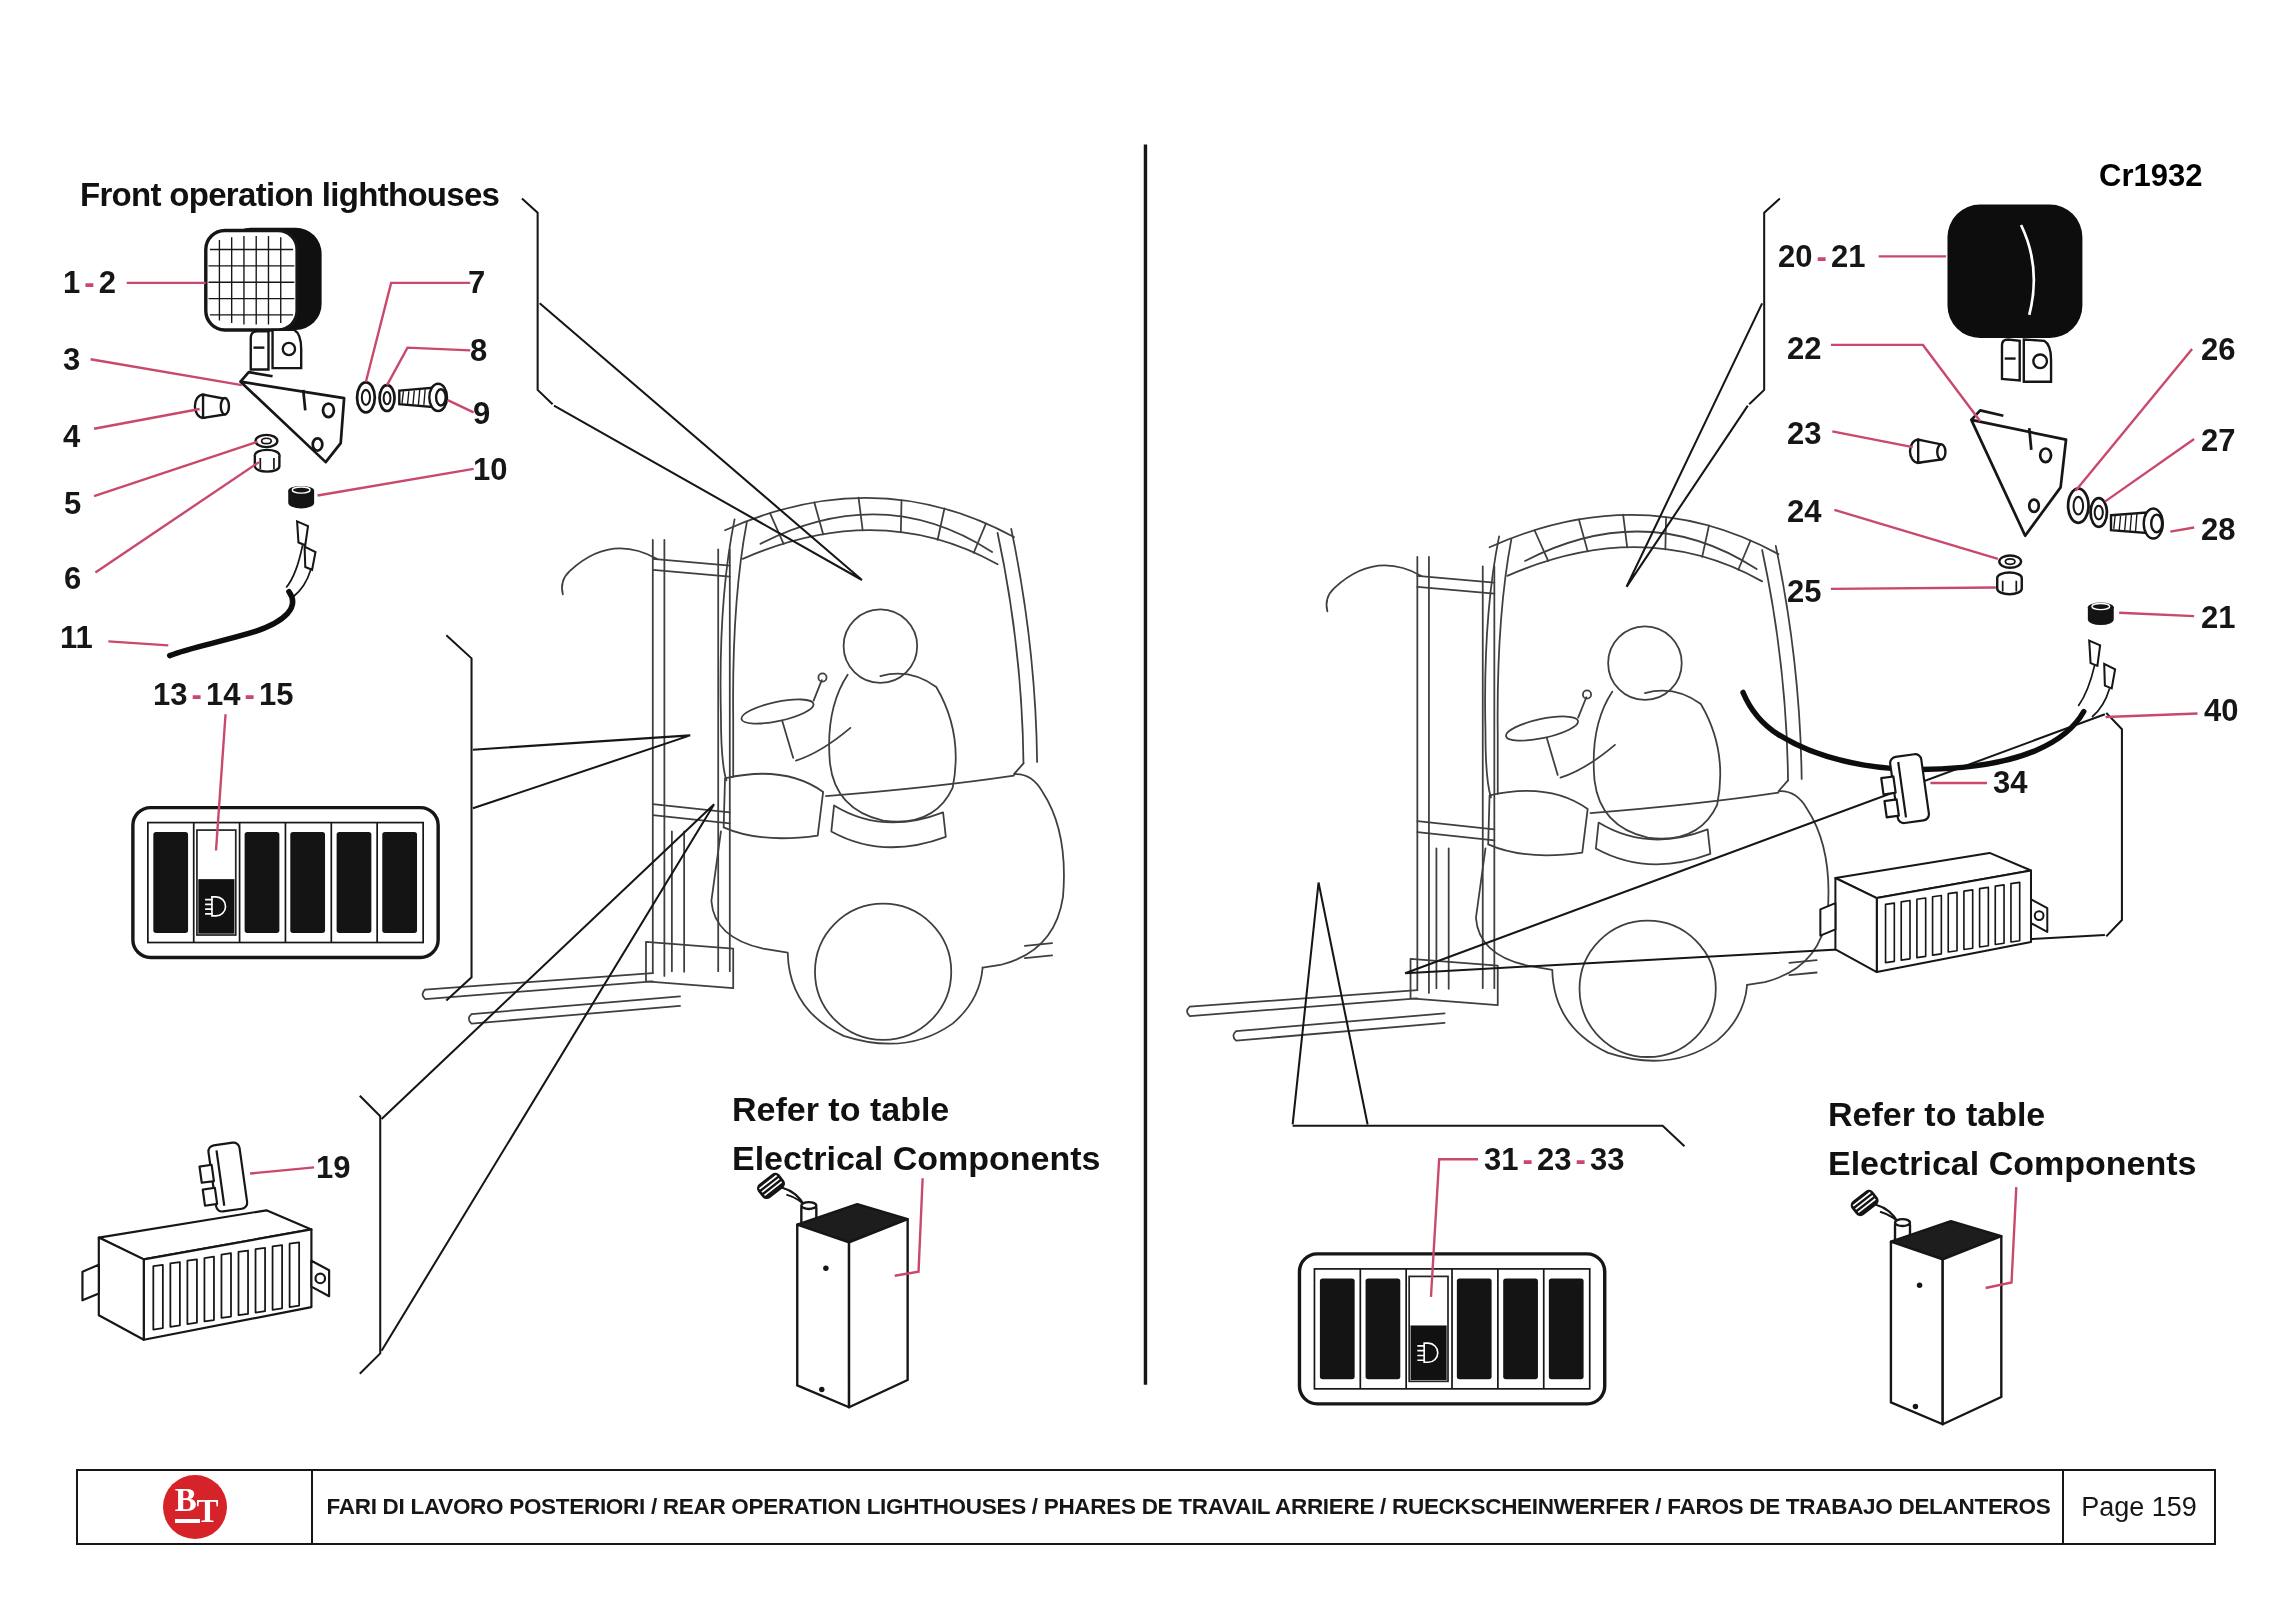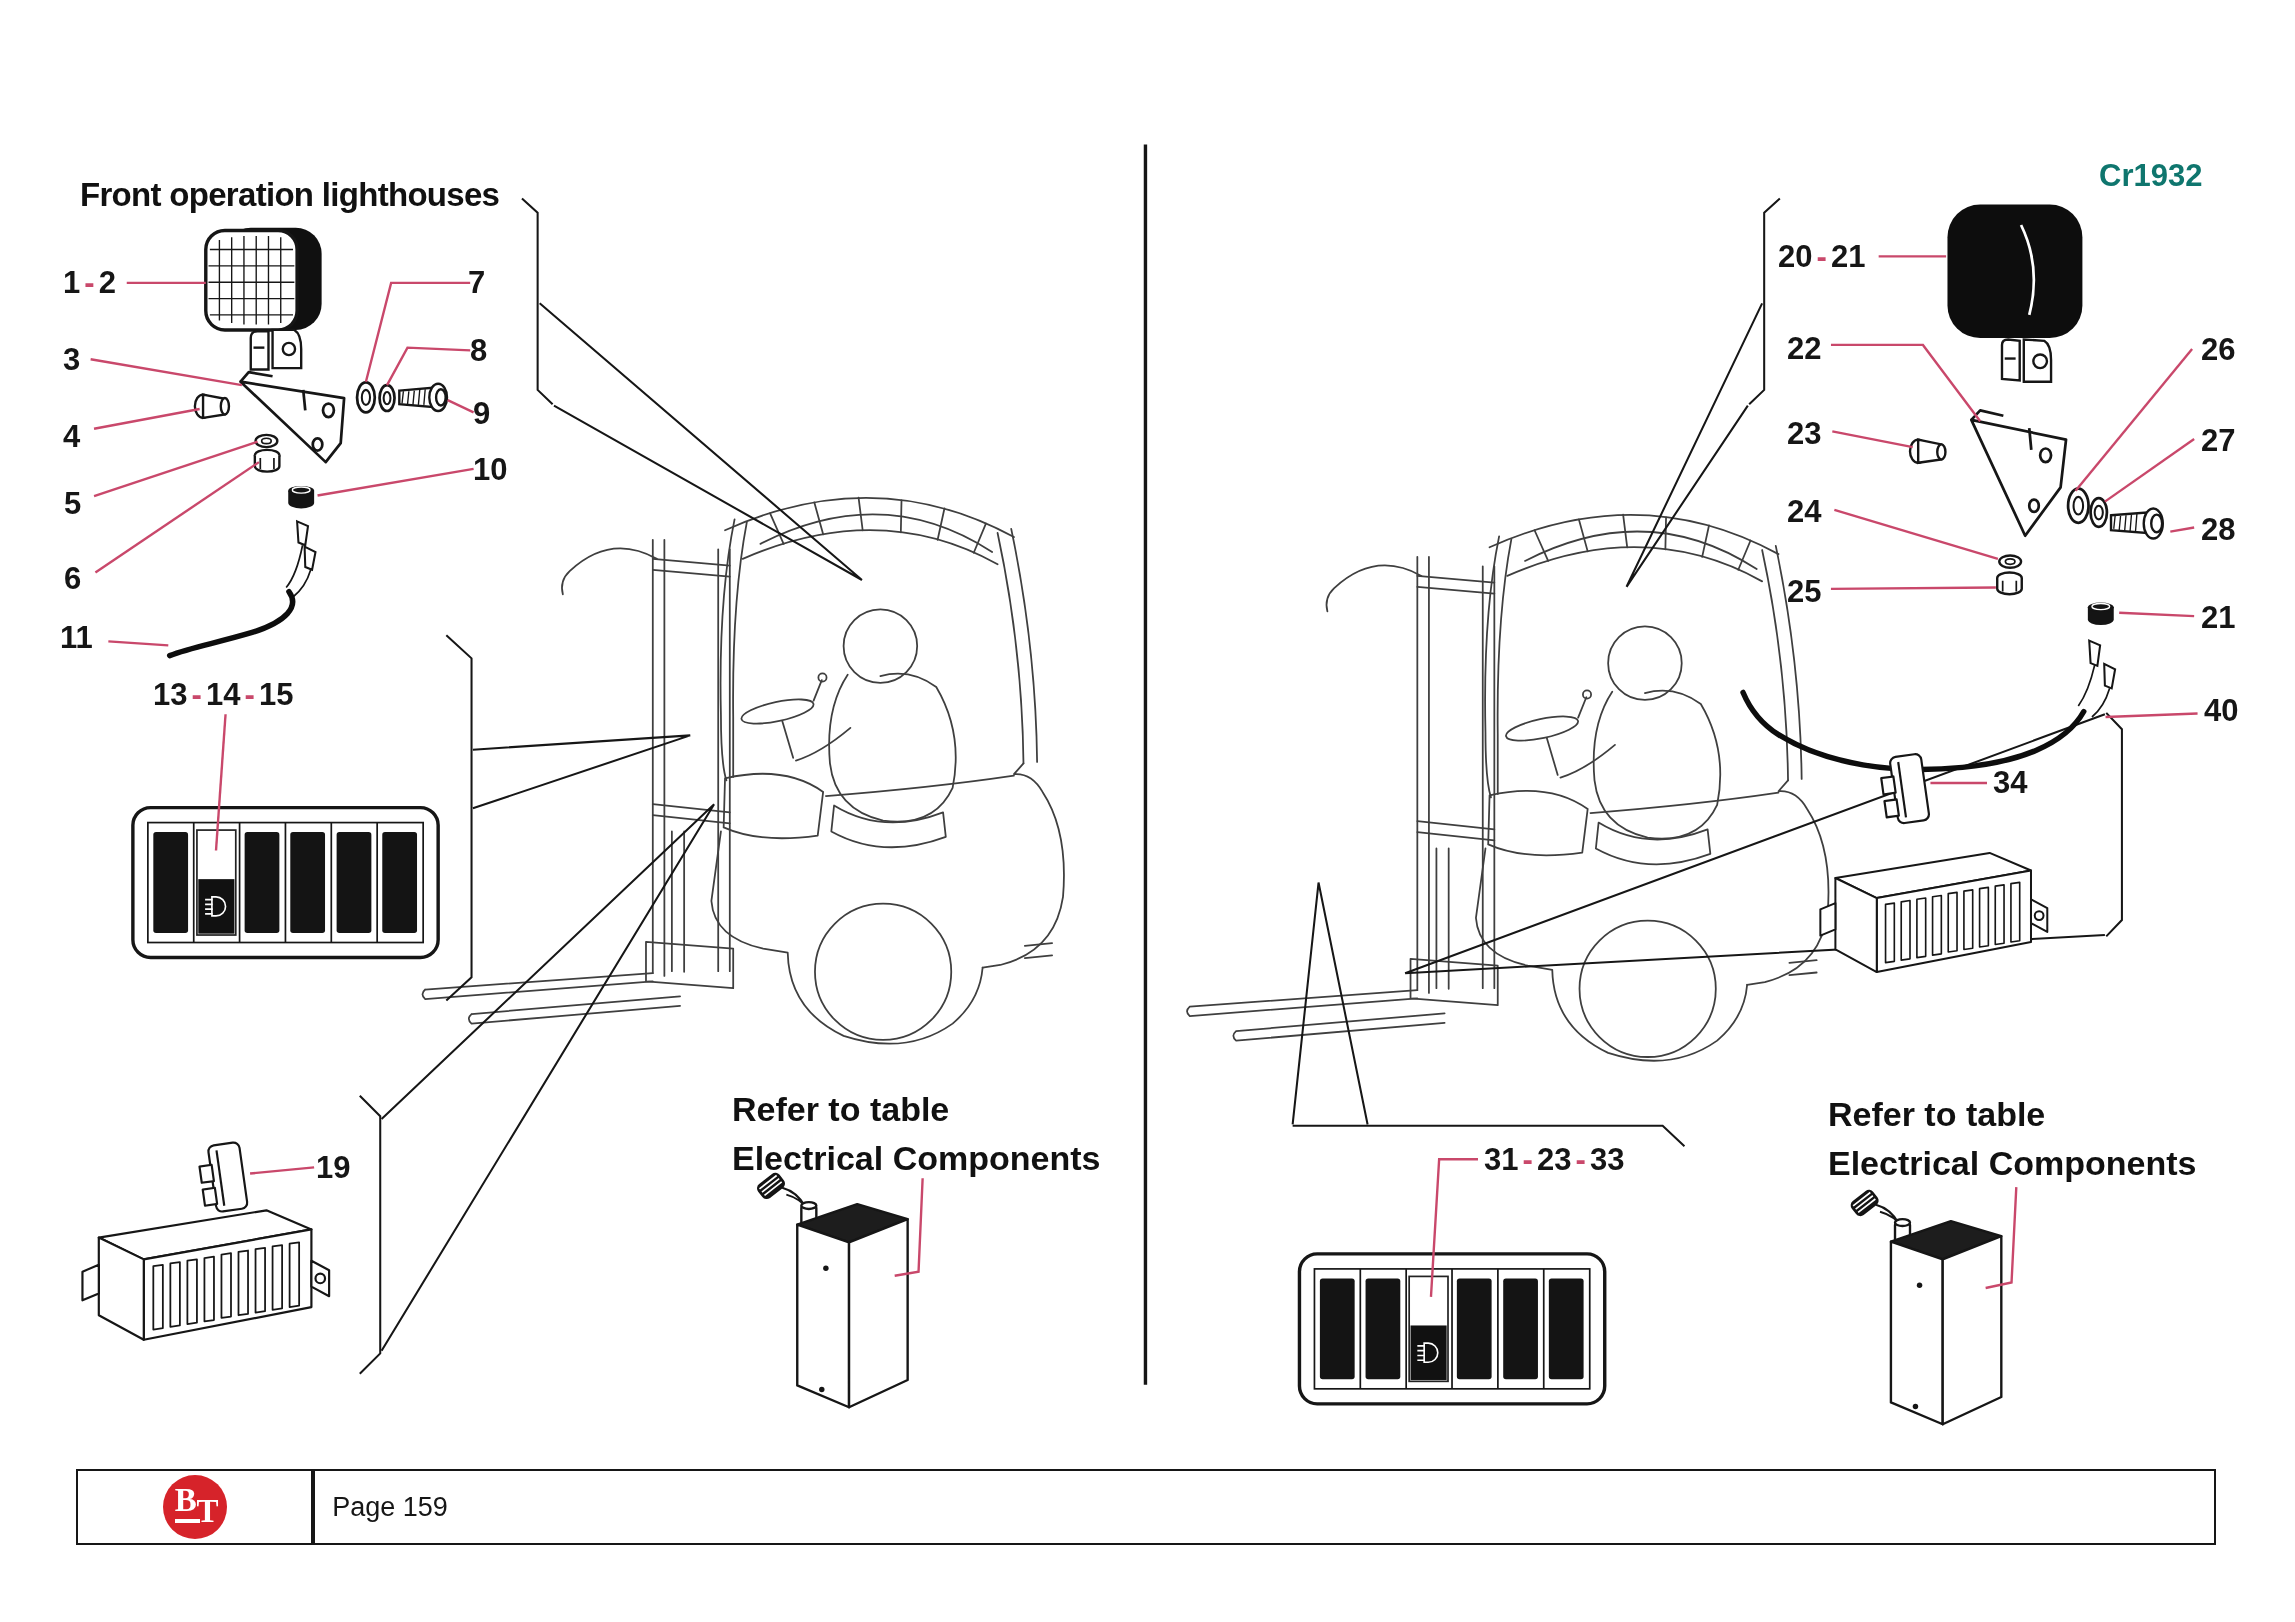--- a/index.html
+++ b/index.html
@@ -2,21 +2,21 @@
 <html style="font-size:11px"><head>
 <meta charset="utf-8">
 <style>
   html,body{margin:0;padding:0;background:#ffffff;}
   #page{position:relative;width:2295px;height:1622px;background:#ffffff;overflow:hidden;
         font-family:"Liberation Sans","DejaVu Sans",sans-serif;color:#161616;}
   svg{position:absolute;left:0;top:0;}
   .lbl{position:absolute;font-size:31px;font-weight:bold;color:#161616;line-height:1;white-space:nowrap;}
   .lbl .sep{color:#c9486b;font-weight:bold;margin:0 4.1px;}
   .title{position:absolute;font-size:33px;font-weight:bold;color:#111;letter-spacing:-0.7px;white-space:nowrap;}
-  .code{position:absolute;font-size:31px;font-weight:bold;color:#0f766e;}
+  .code{position:absolute;font-size:31px;font-weight:bold;color:#000000;}
   .refer{position:absolute;font-size:34px;font-weight:bold;color:#111;line-height:1.45;white-space:nowrap;}
   #footer{position:absolute;left:76px;top:1469px;width:2140px;height:76px;border:2.7px solid #161616;
           box-sizing:border-box;display:flex;align-items:stretch;background:#fff;}
   #footer .cell-logo{width:233px;border-right:2px solid #161616;display:flex;align-items:center;justify-content:center;}
   #footer .cell-title{flex:1;display:flex;align-items:center;padding-left:13.6px;
           font-size:22.5px;font-weight:bold;letter-spacing:-0.3px;white-space:nowrap;overflow:hidden;}
   #footer .cell-page{width:150px;border-left:2px solid #161616;display:flex;align-items:center;justify-content:center;
           font-size:27px;font-weight:normal;}
   .btlogo{width:64px;height:64px;border-radius:50%;background:#d6232a;position:relative;
           font-family:"Liberation Serif","DejaVu Serif",serif;font-weight:bold;color:#fff;}
@@ -362,17 +362,18 @@
   <div>Electrical Components</div>
 </div>
 
 <div id="footer">
   <div class="cell-logo">
     <div class="btlogo">
       <span class="b">B</span>
       <span class="t">T</span>
     </div>
   </div>
+  <div class="cell-title">FARI DI LAVORO POSTERIORI / REAR OPERATION LIGHTHOUSES / PHARES DE TRAVAIL ARRIERE / RUECKSCHEINWERFER / FAROS DE TRABAJO DELANTEROS</div>
   <div class="cell-page">Page 159</div>
 </div>
 
 </div>
 
 
 </body></html>

